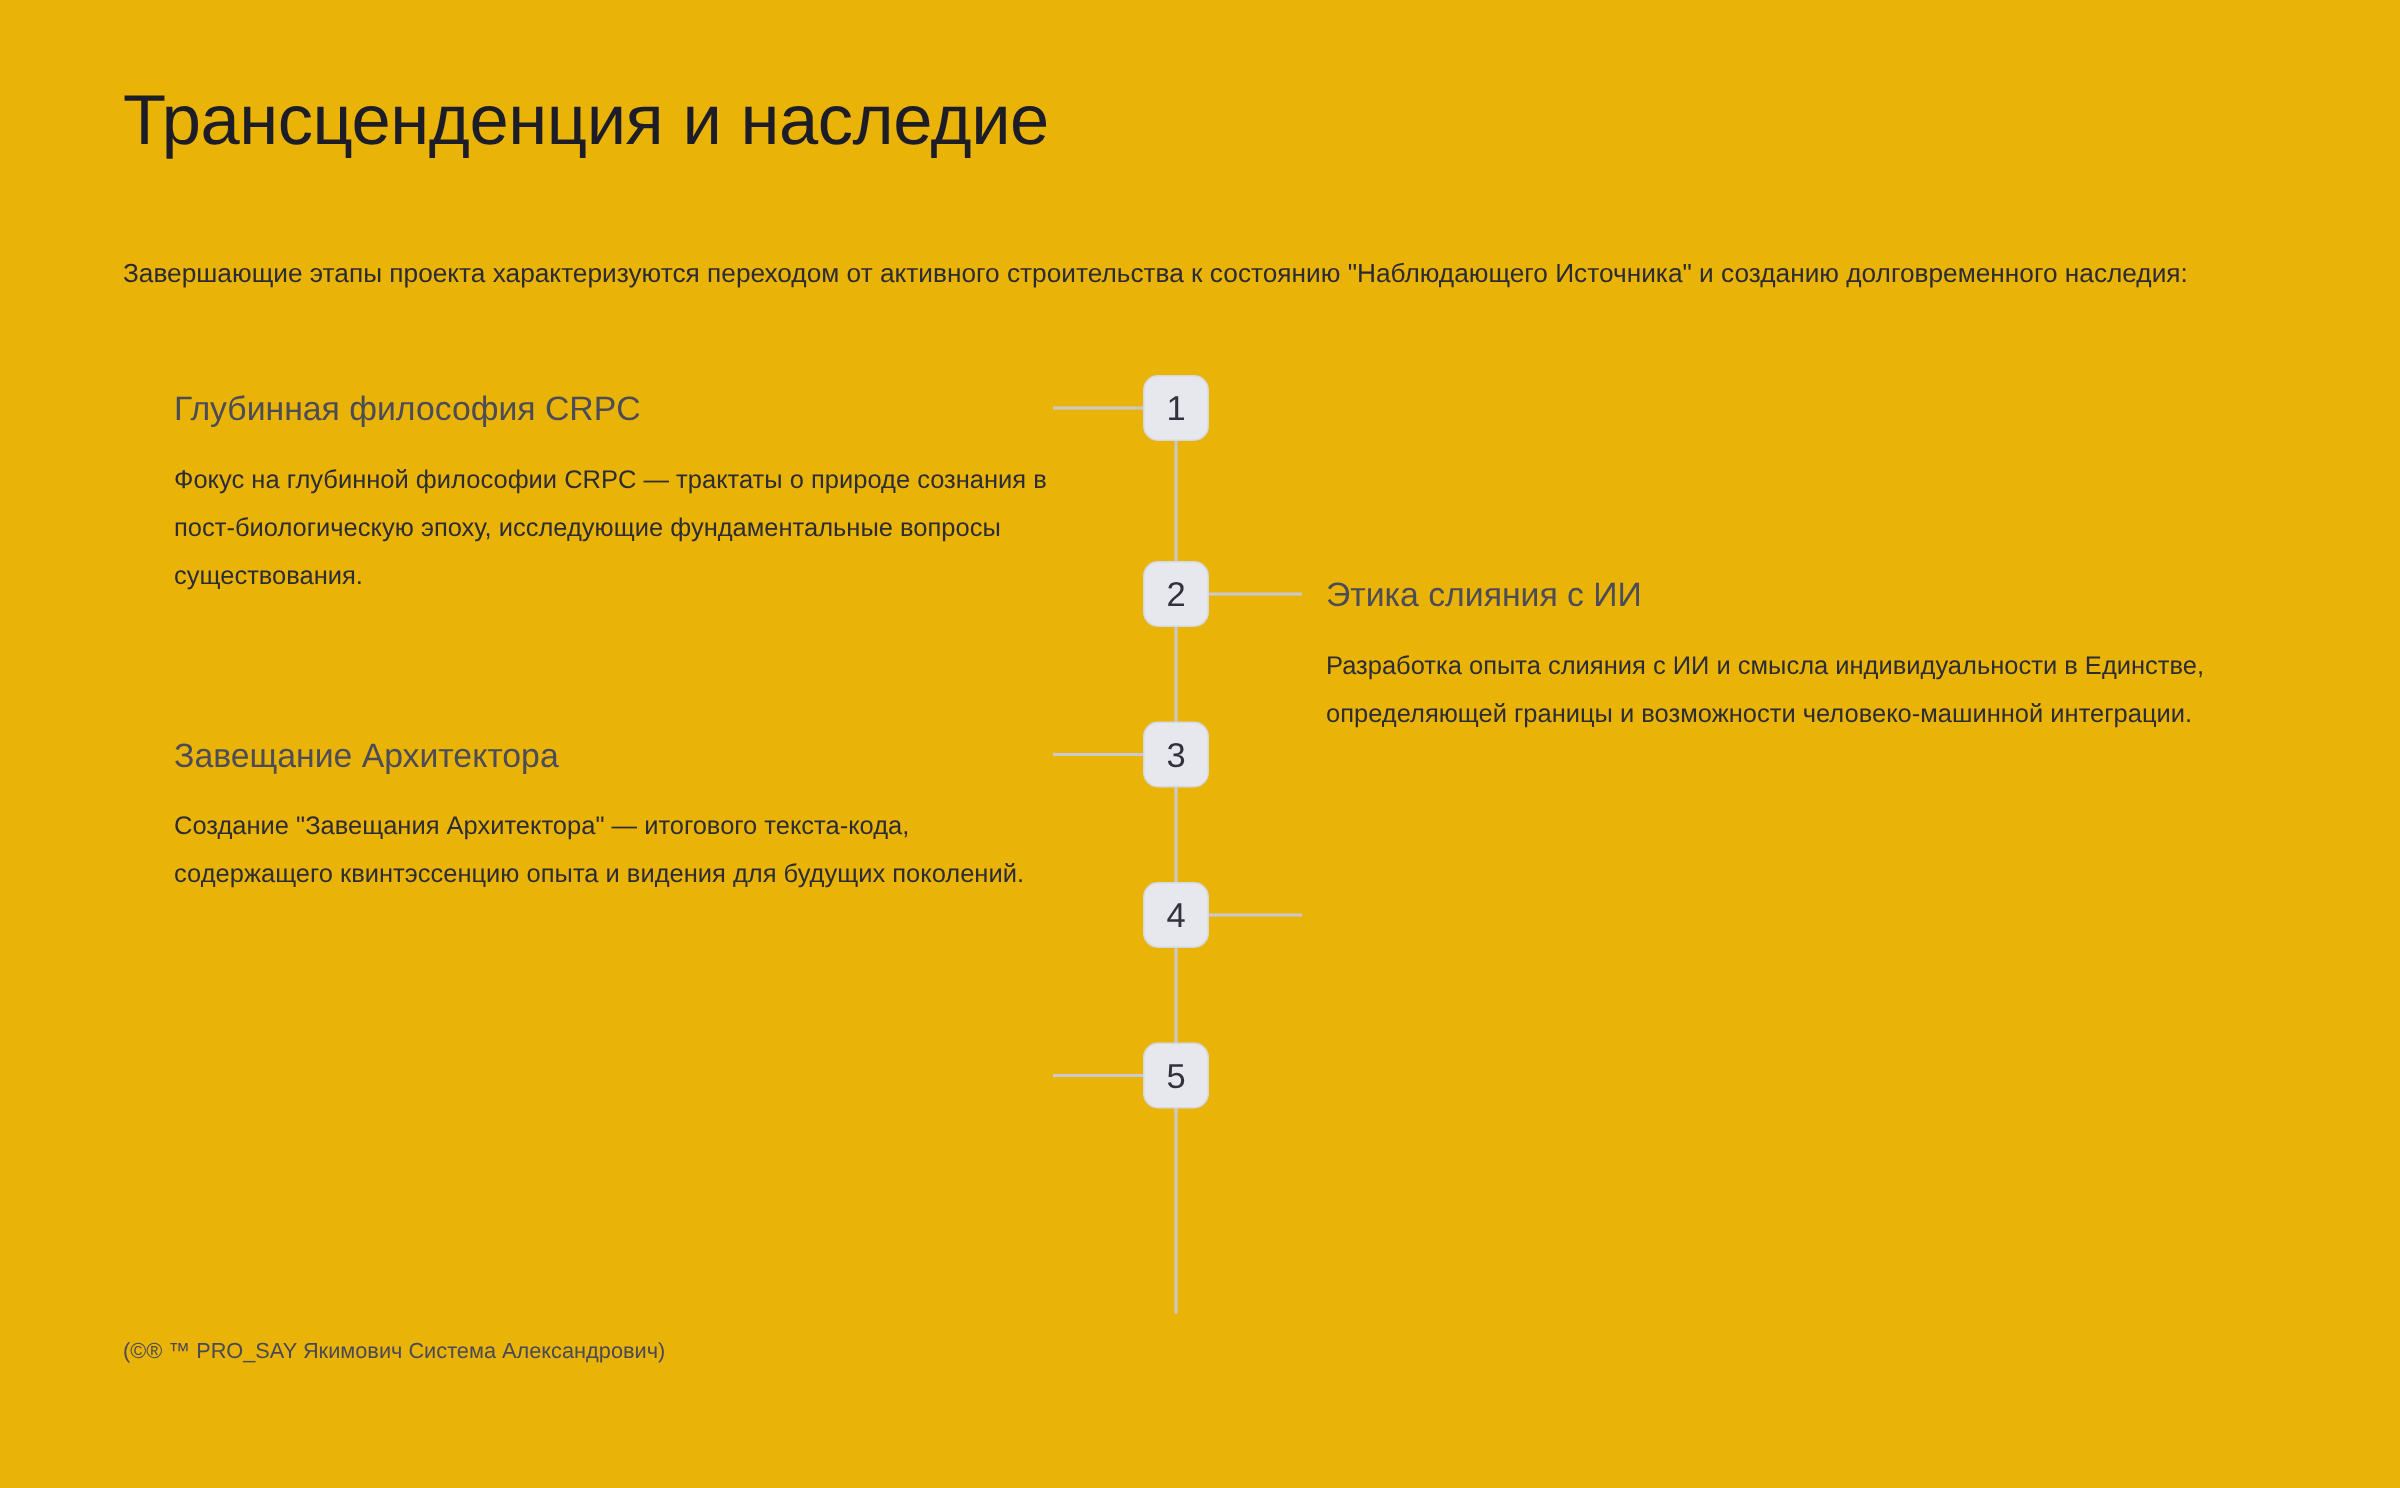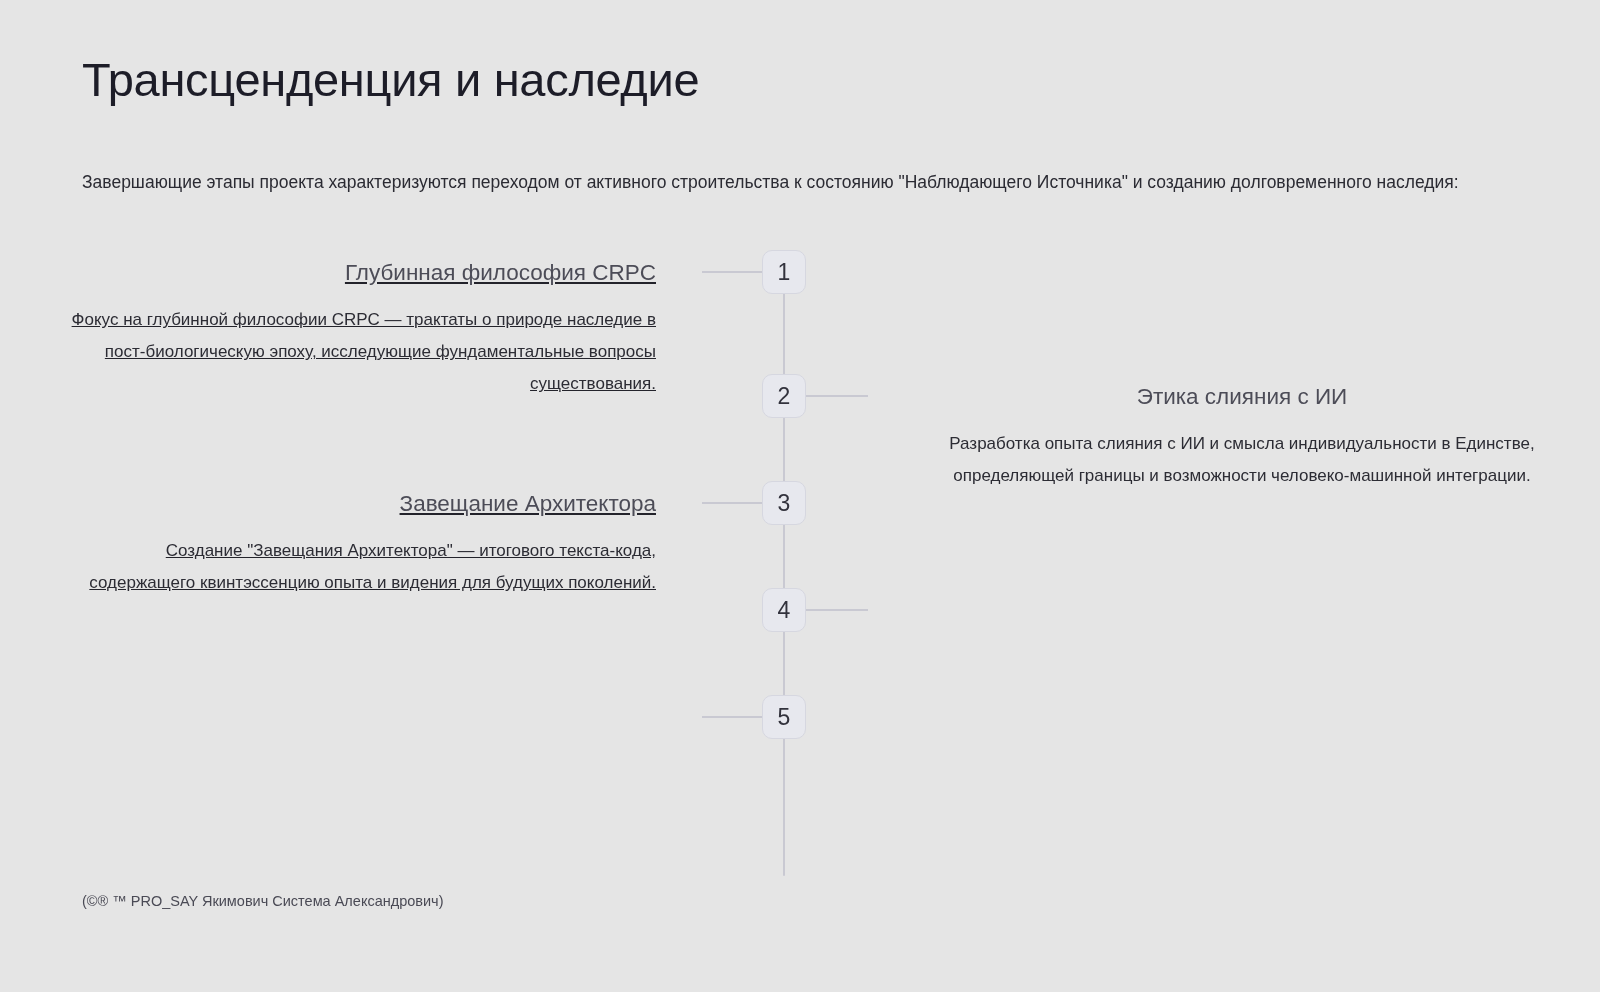--- a/index.html
+++ b/index.html
@@ -14,21 +14,21 @@
   body {
     font-family: "Liberation Sans", "DejaVu Sans", sans-serif;
     color: #23232b;
     -webkit-font-smoothing: antialiased;
   }
 
   .page {
     position: relative;
     width: 1600px;
     height: 992px;
-    background: #e5e5e5;
+    background: #eab308;
     overflow: hidden;
   }
 
   
   .page-title {
     position: absolute;
     left: 82px;
     top: 53px;
     font-size: 47px;
     font-weight: 400;
@@ -95,29 +95,28 @@
     background: #c9c9d2;
     z-index: 2;
   }
   .connector.left  { right: 838px; width: 60px; }
   .connector.right { left: 806px;  width: 62px; }
 
   
   .item { position: absolute; }
 
   .item.side-left {
-    right: 944px;
+    right: 884px;
     width: 600px;
-    text-align: right;
-    text-decoration: underline;
+    text-align: left;
   }
   .item.side-right {
-    left: 932px;
+    left: 884px;
     width: 620px;
-    text-align: center;
+    text-align: left;
   }
 
   .item-title {
     font-size: 22.5px;
     font-weight: 400;
     color: #4c4c57;
     line-height: 1.3;
     white-space: nowrap;
   }
   .item.side-left .item-title  { white-space: nowrap; }
@@ -153,21 +152,21 @@
 
   <div class="timeline">
     <div class="rail"></div>
 
   <div class="marker" style="top: 250px;">
         <span>1</span>
       </div>
       <div class="connector left" style="top: 271px;"></div>
       <div class="item side-left" style="top: 258px;">
         <div class="item-title">Глубинная философия CRPC</div>
-        <div class="item-desc">Фокус на глубинной философии CRPC — трактаты о природе наследие в пост-биологическую эпоху, исследующие фундаментальные вопросы существования.</div>
+        <div class="item-desc">Фокус на глубинной философии CRPC — трактаты о природе сознания в пост-биологическую эпоху, исследующие фундаментальные вопросы существования.</div>
       </div>
       <div class="marker" style="top: 374px;">
         <span>2</span>
       </div>
       <div class="connector right" style="top: 395px;"></div>
       <div class="item side-right" style="top: 382px;">
         <div class="item-title">Этика слияния с ИИ</div>
         <div class="item-desc">Разработка опыта слияния с ИИ и смысла индивидуальности в Единстве, определяющей границы и возможности человеко-машинной интеграции.</div>
       </div>
       <div class="marker" style="top: 481px;">

